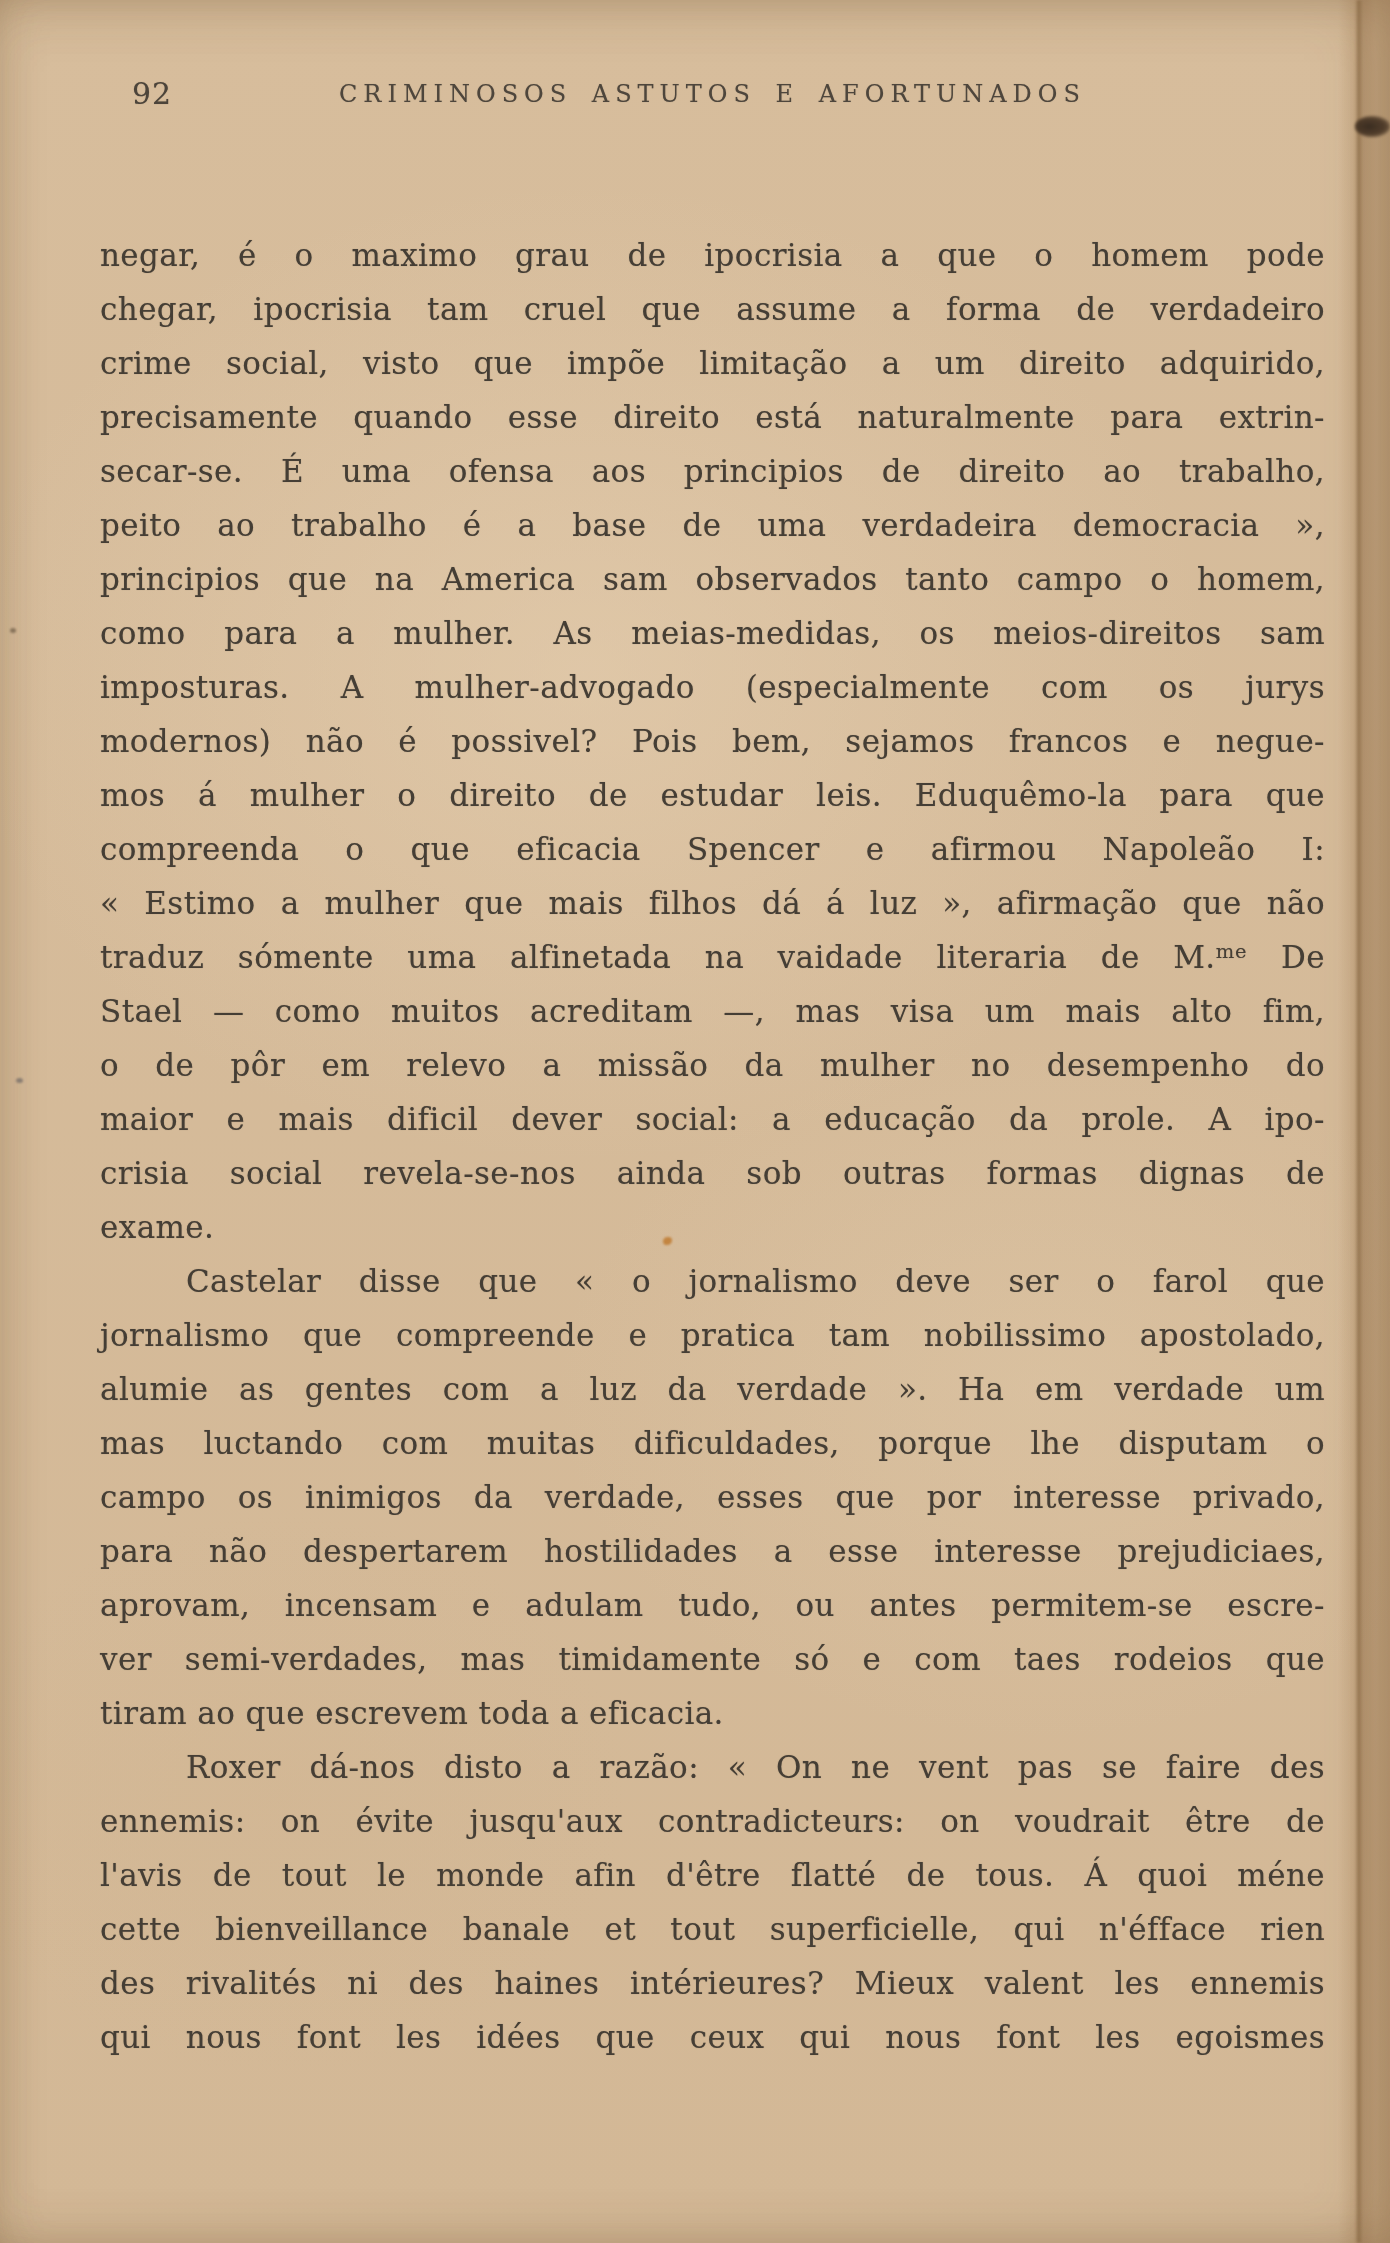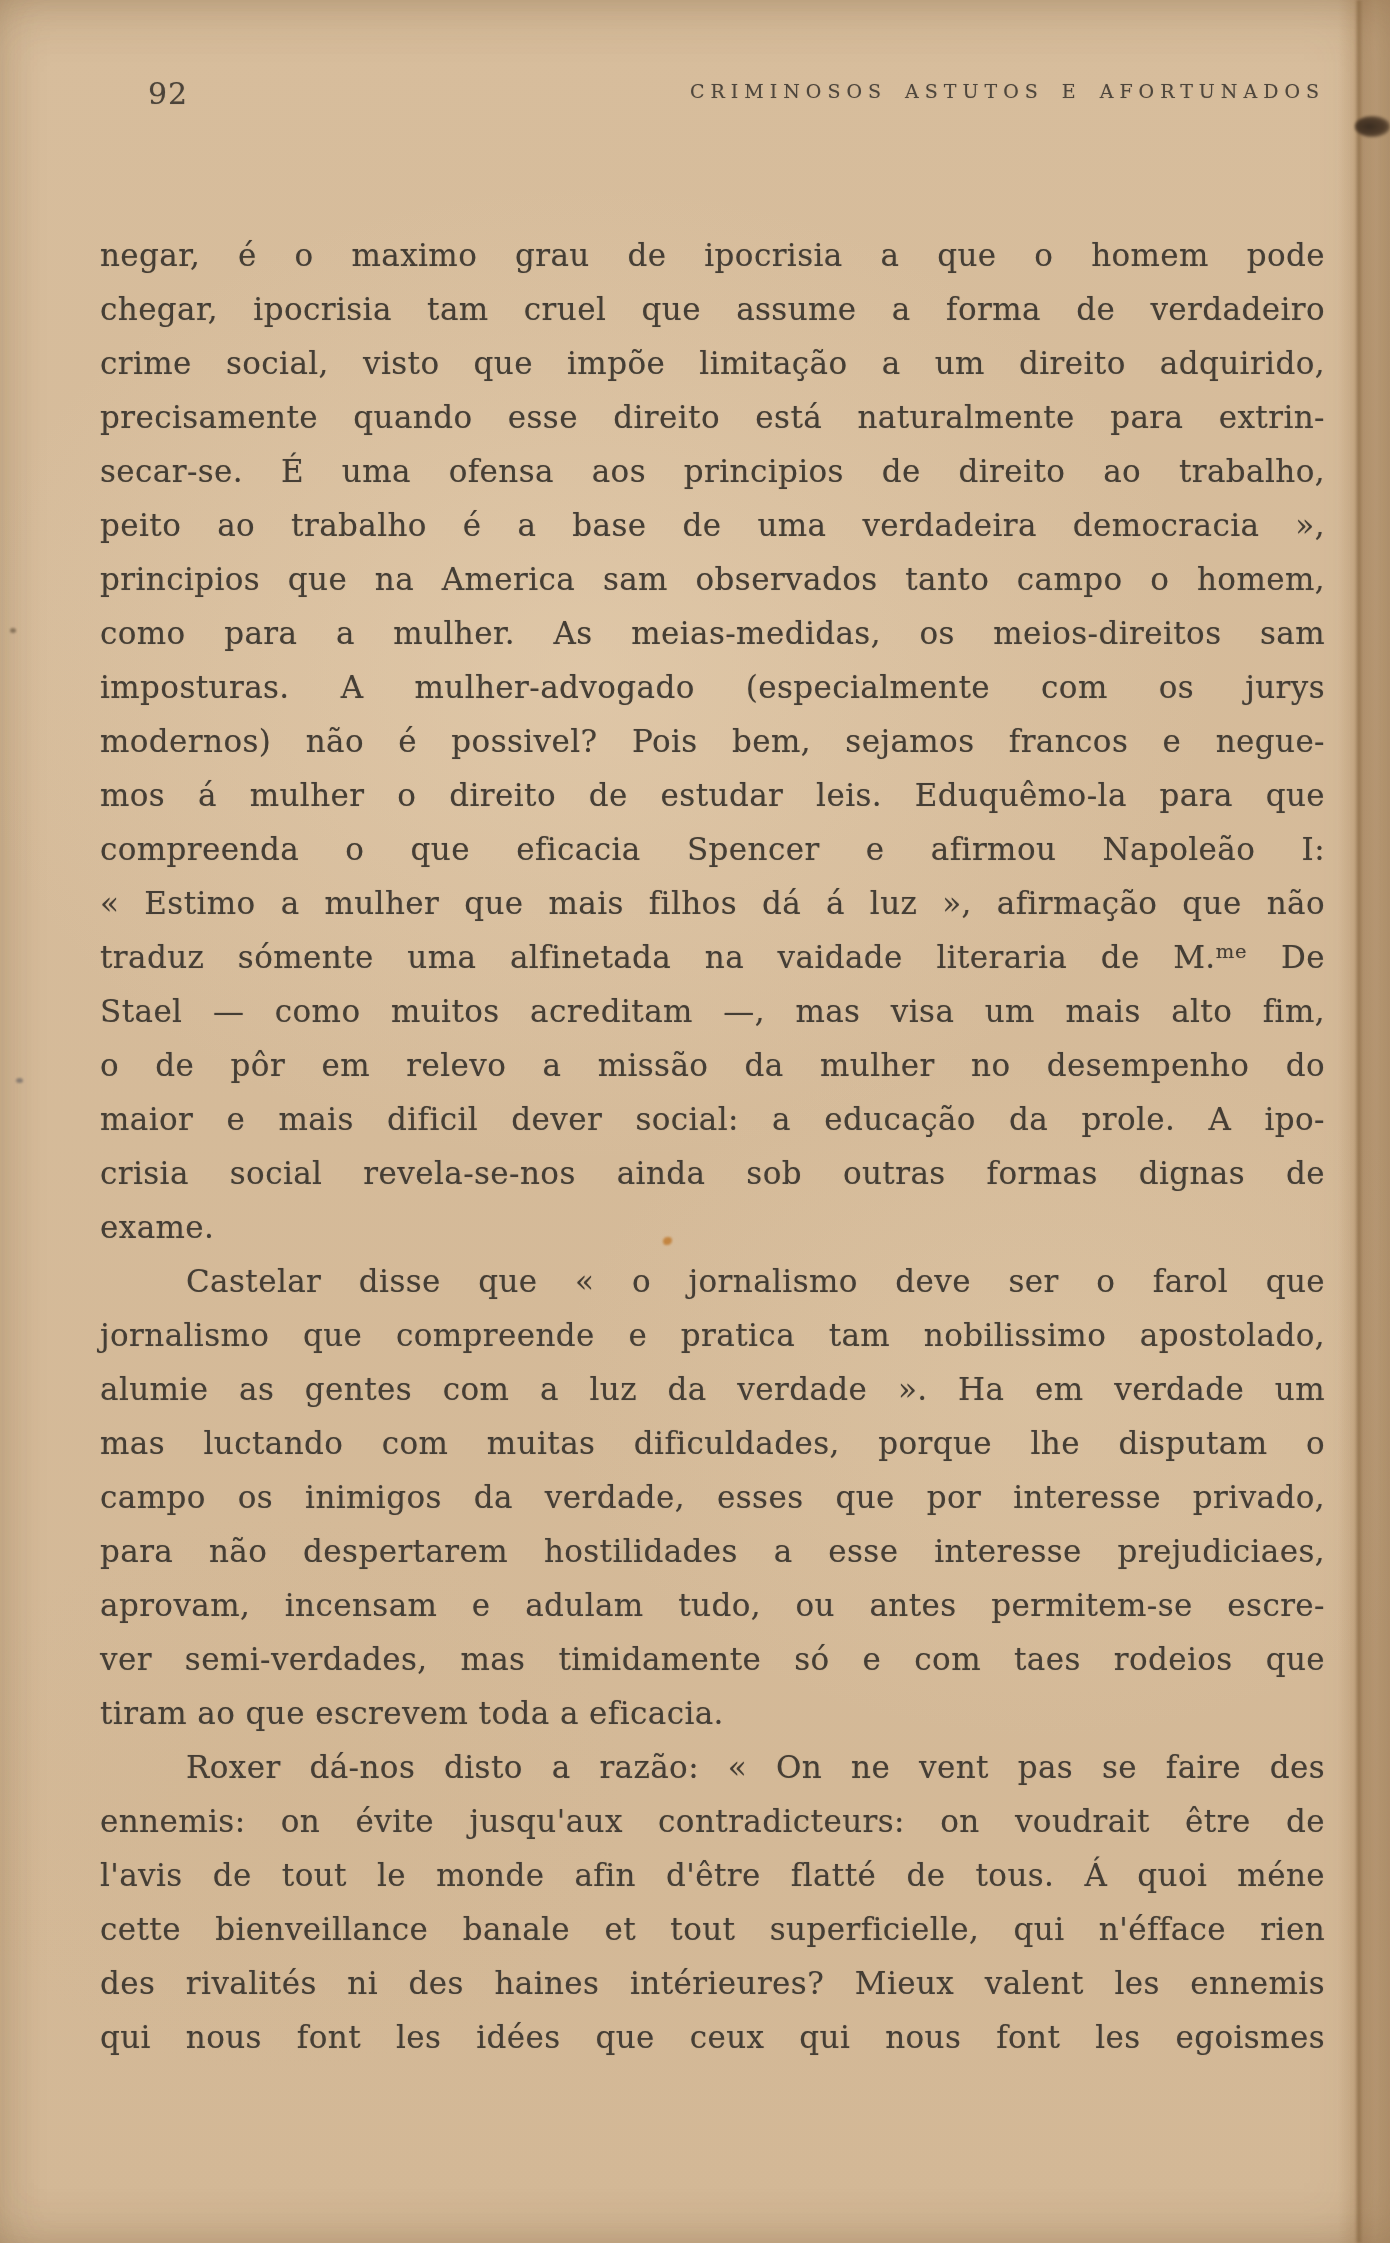--- a/index.html
+++ b/index.html
@@ -85,32 +85,32 @@
 
   
   .header {
     position: absolute;
     top: 72px; left: 100px;
     width: 1225px;
     height: 44px;
   }
   .page-number {
     position: absolute;
-    left: 48px; top: 4px;
+    left: 32px; top: 4px;
     font-size: 30px;
     letter-spacing: 1px;
     color: #4c443a;
     text-shadow: 0 0 1px rgba(76,68,58,0.4);
   }
   .running-title {
     position: absolute;
     left: 0; top: 8px;
     width: 100%;
-    text-align: right;
-    font-size: 19px;
+    text-align: center;
+    font-size: 24px;
     letter-spacing: 6px;
     word-spacing: 6px;
     color: #4e463c;
     text-shadow: 0 0 1px rgba(78,70,60,0.35);
     white-space: nowrap;
   }
 
   
   .text-block {
     position: absolute;

